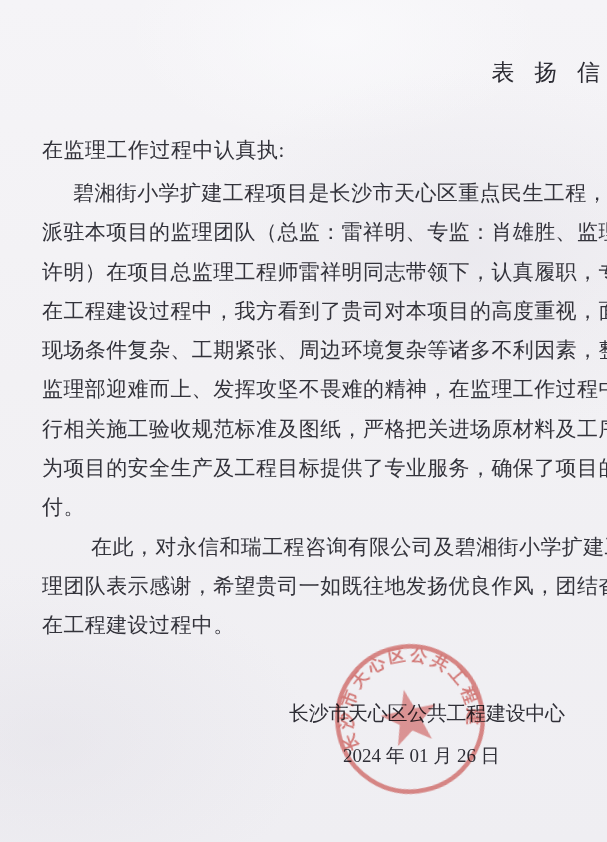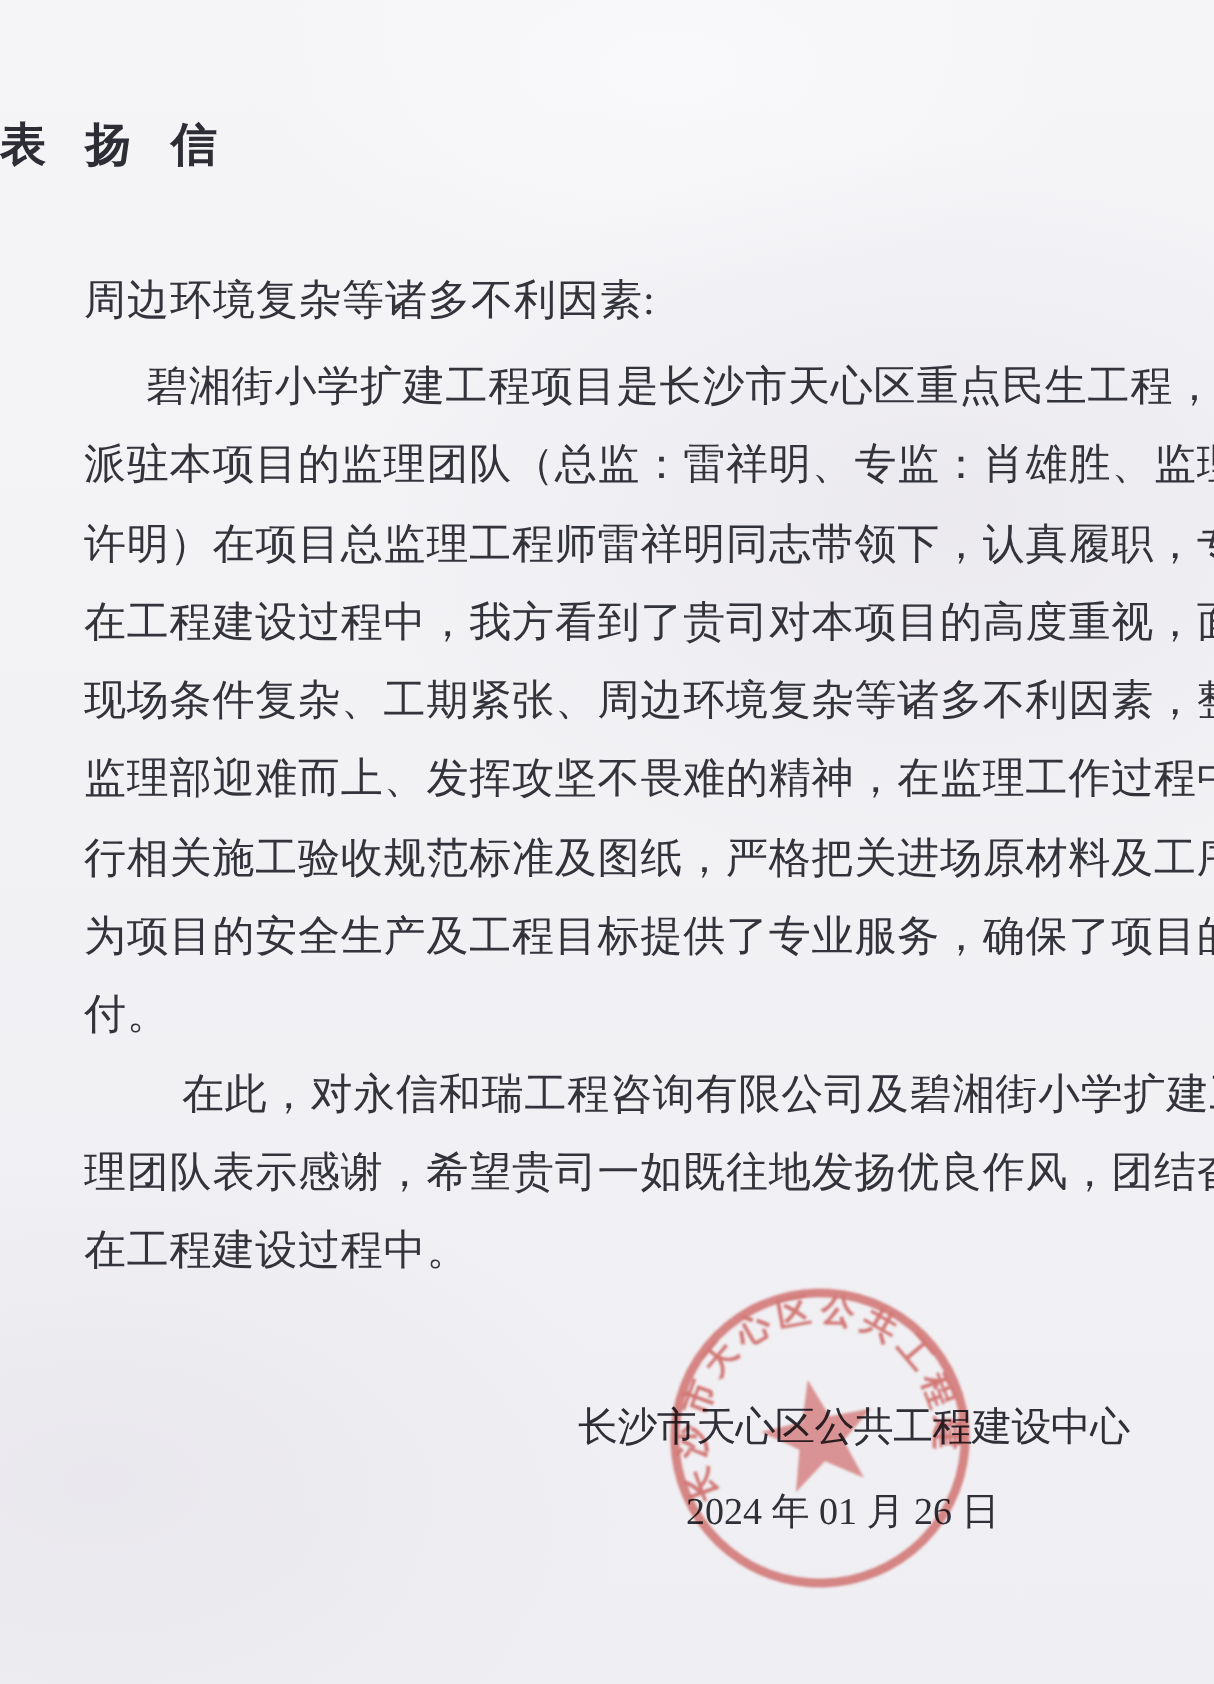--- a/index.html
+++ b/index.html
@@ -19,23 +19,23 @@
       radial-gradient(ellipse 420px 260px at 78% 30%, rgba(223,221,229,0.40), rgba(223,221,229,0) 70%),
       radial-gradient(ellipse 380px 240px at 8% 88%, rgba(221,219,227,0.35), rgba(221,219,227,0) 70%),
       radial-gradient(ellipse 300px 160px at 55% 4%, rgba(250,250,252,0.8), rgba(250,250,252,0) 70%),
       linear-gradient(180deg, #f5f4f7 0%, #f2f1f4 45%, #efeef2 100%);
   }
   .title {
     position: absolute;
     top: 57px;
     left: 0;
     width: 100%;
-    text-align: left;
+    text-align: right;
     font-size: 23px;
-    font-weight: 700;
+    font-weight: 400;
     letter-spacing: 7px;
     color: #2d2d35;
   }
   .salutation {
     position: absolute;
     top: 136px;
     left: 42px;
     font-size: 21px;
     letter-spacing: 0.5px;
   }
@@ -88,21 +88,21 @@
     fill: #d96560;
   }
 </style>
 </head>
 <body>
 
 <div class="page">
 
   <div class="title">表 扬 信</div>
 
-  <div class="salutation">周边环境复杂等诸多不利因素:</div>
+  <div class="salutation">在监理工作过程中认真执:</div>
 
   <div class="body-block">
     <div class="line indent-1">碧湘街小学扩建工程项目是长沙市天心区重点民生工程，贵公司</div>
     <div class="line">派驻本项目的监理团队（总监：雷祥明、专监：肖雄胜、监理员：孙</div>
     <div class="line">许明）在项目总监理工程师雷祥明同志带领下，认真履职，专业尽责。</div>
     <div class="line">在工程建设过程中，我方看到了贵司对本项目的高度重视，面对施工</div>
     <div class="line">现场条件复杂、工期紧张、周边环境复杂等诸多不利因素，整个项目</div>
     <div class="line">监理部迎难而上、发挥攻坚不畏难的精神，在监理工作过程中认真执</div>
     <div class="line">行相关施工验收规范标准及图纸，严格把关进场原材料及工序验收，</div>
     <div class="line">为项目的安全生产及工程目标提供了专业服务，确保了项目的顺利交</div>

